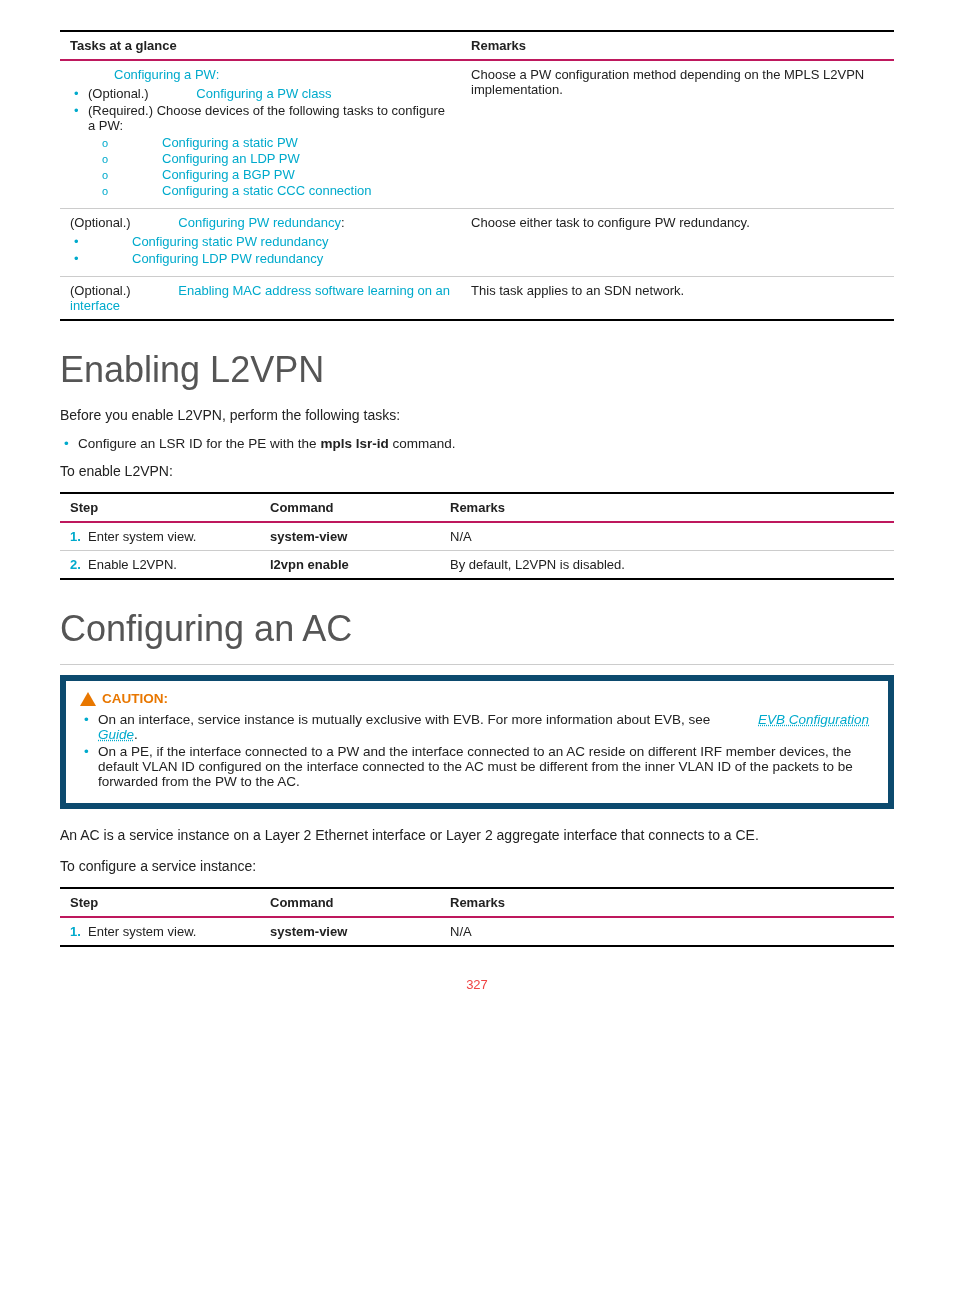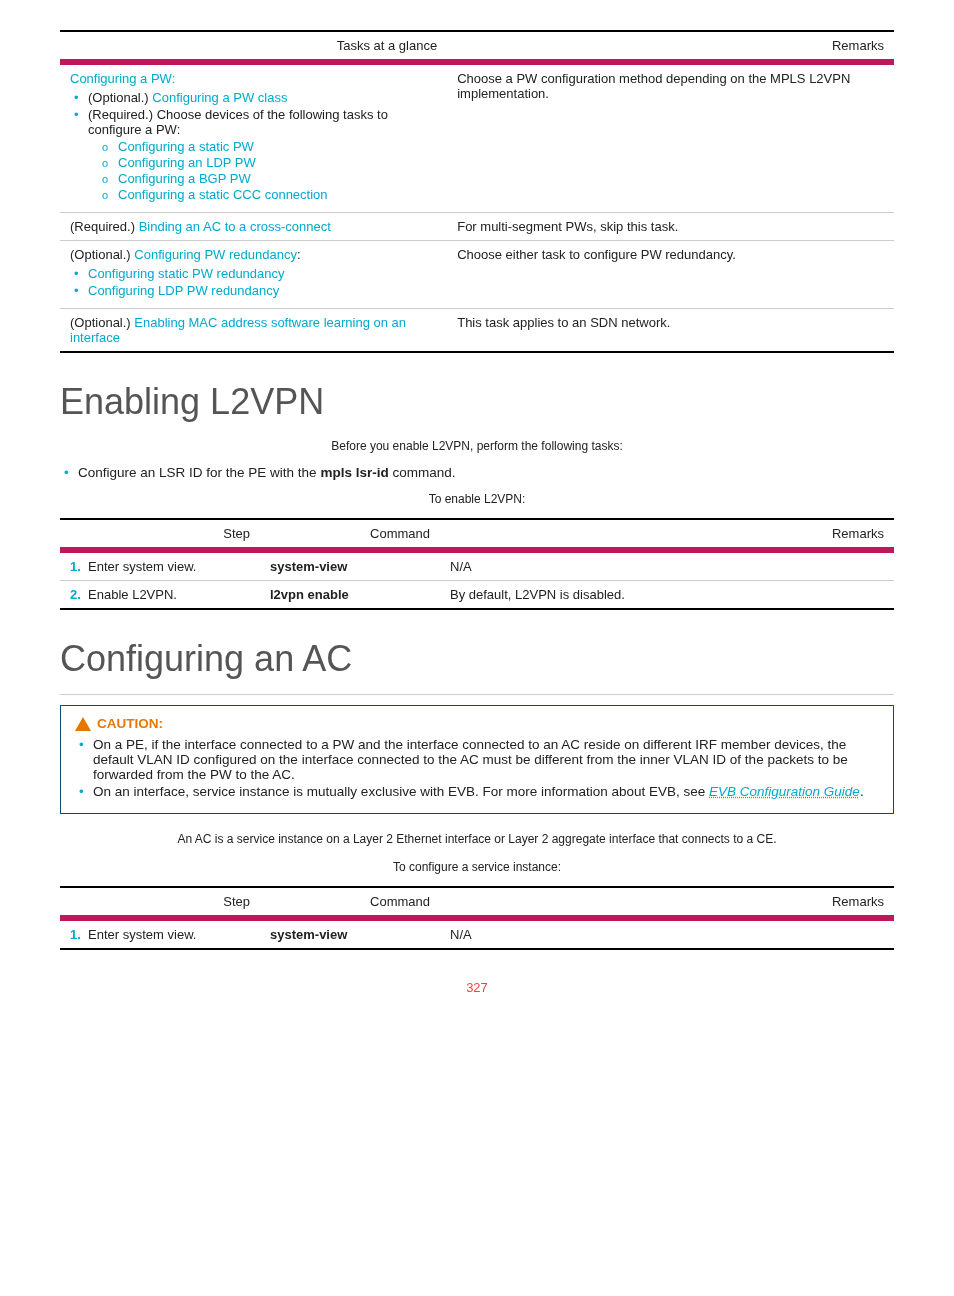--- a/index.html
+++ b/index.html
@@ -15,44 +15,45 @@
 
     
     .data-table {
       width: 100%;
       border-collapse: collapse;
       margin-bottom: 24px;
       font-size: 13px;
     }
     .data-table th {
       background: #fff;
-      font-weight: normal;
-      text-align: right;
+      font-weight: bold;
+      text-align: left;
       padding: 6px 10px;
       border-top: 2px solid #000;
-      border-bottom: 6px solid #be185d;
+      border-bottom: 2px solid #be185d;
     }
     .data-table td {
       padding: 6px 10px;
       vertical-align: top;
       border-bottom: 1px solid #ccc;
     }
     .data-table tr:last-child td {
       border-bottom: 2px solid #000;
     }
     .data-table .step-num {
       color: #00aacc;
       font-weight: bold;
       width: 20px;
     }
 
     
     a, .link {
       color: #00aacc;
       text-decoration: none;
+      margin-left: 44px;
     }
 
     
     ul.doc-list {
       list-style: none;
       padding-left: 0;
       margin: 4px 0 4px 0;
     }
     ul.doc-list li {
       padding-left: 18px;
@@ -92,28 +93,27 @@
     .section-heading {
       font-size: 36px;
       color: #555;
       font-weight: normal;
       margin: 28px 0 14px 0;
       font-family: Arial, Helvetica, sans-serif;
     }
 
     .section-intro {
       margin-bottom: 10px;
-      font-size: 12px;
+      font-size: 14px;
       line-height: 1.5;
-      text-align: center;
     }
 
     
     .caution-box {
-      border: 1px solid #0c4a6e;
+      border: 6px solid #0c4a6e;
       padding: 10px 14px;
       margin: 10px 0 16px 0;
       background: #fff;
     }
     .caution-title {
       color: #e87700;
       font-weight: bold;
       margin-bottom: 6px;
       display: flex;
       align-items: center;
@@ -177,26 +177,20 @@
               <li><a class="link">Configuring an LDP PW</a></li>
               <li><a class="link">Configuring a BGP PW</a></li>
               <li><a class="link">Configuring a static CCC connection</a></li>
             </ul>
           </li>
         </ul>
       </td>
       <td>Choose a PW configuration method depending on the MPLS L2VPN implementation.</td>
     </tr>
 
-    <tr>
-      <td>
-        <span>(Required.) </span><a class="link">Binding an AC to a cross-connect</a>
-      </td>
-      <td>For multi-segment PWs, skip this task.</td>
-    </tr>
 
     <tr>
       <td>
         <span>(Optional.) </span><a class="link">Configuring PW redundancy</a><span>:</span>
         <ul class="doc-list" style="margin-top:4px;">
           <li><a class="link">Configuring static PW redundancy</a></li>
           <li><a class="link">Configuring LDP PW redundancy</a></li>
         </ul>
       </td>
       <td>Choose either task to configure PW redundancy.</td>
@@ -253,24 +247,24 @@
 
 <hr class="section-rule">
 
 <div class="caution-box">
   <div class="caution-title">
     <span class="caution-triangle"></span>
     <span>CAUTION:</span>
   </div>
   <ul class="doc-list">
     <li>
-      On a PE, if the interface connected to a PW and the interface connected to an AC reside on different IRF member devices, the default VLAN ID configured on the interface connected to the AC must be different from the inner VLAN ID of the packets to be forwarded from the PW to the AC.
+      On an interface, service instance is mutually exclusive with EVB. For more information about EVB, see <a class="link" style="text-decoration: underline; text-decoration-style: dotted;"><em>EVB Configuration Guide</em></a>.
     </li>
     <li>
-      On an interface, service instance is mutually exclusive with EVB. For more information about EVB, see <a class="link" style="text-decoration: underline; text-decoration-style: dotted;"><em>EVB Configuration Guide</em></a>.
+      On a PE, if the interface connected to a PW and the interface connected to an AC reside on different IRF member devices, the default VLAN ID configured on the interface connected to the AC must be different from the inner VLAN ID of the packets to be forwarded from the PW to the AC.
     </li>
   </ul>
 </div>
 
 <p class="section-intro">An AC is a service instance on a Layer 2 Ethernet interface or Layer 2 aggregate interface that connects to a CE.</p>
 
 <p class="section-intro">To configure a service instance:</p>
 
 <table class="data-table">
   <thead>

